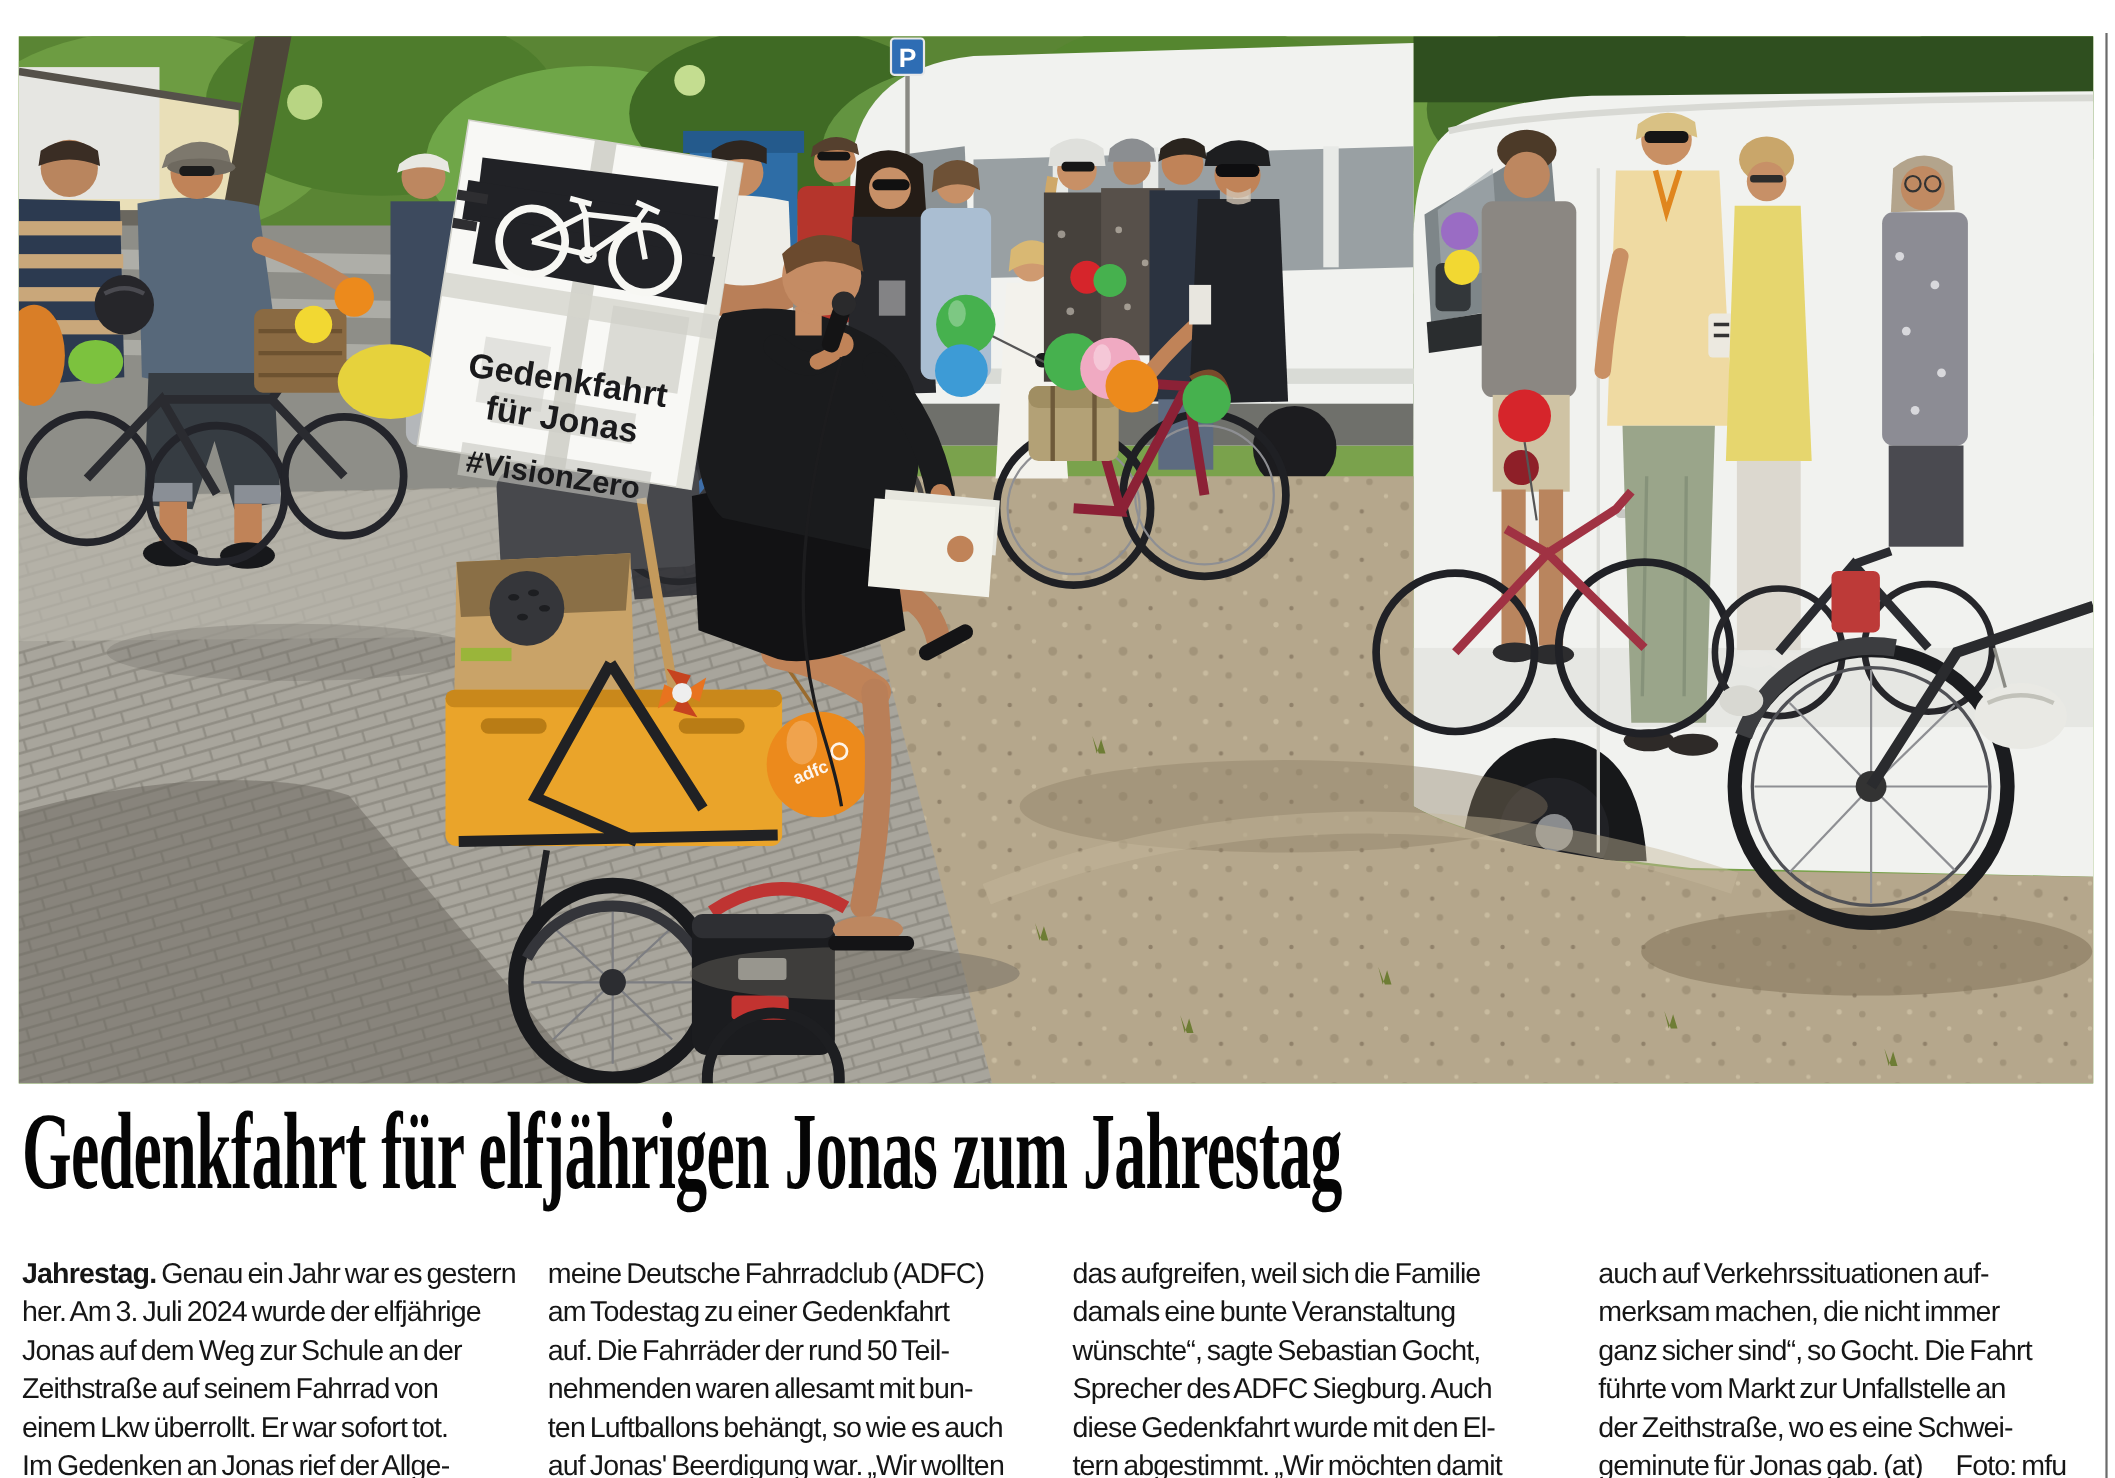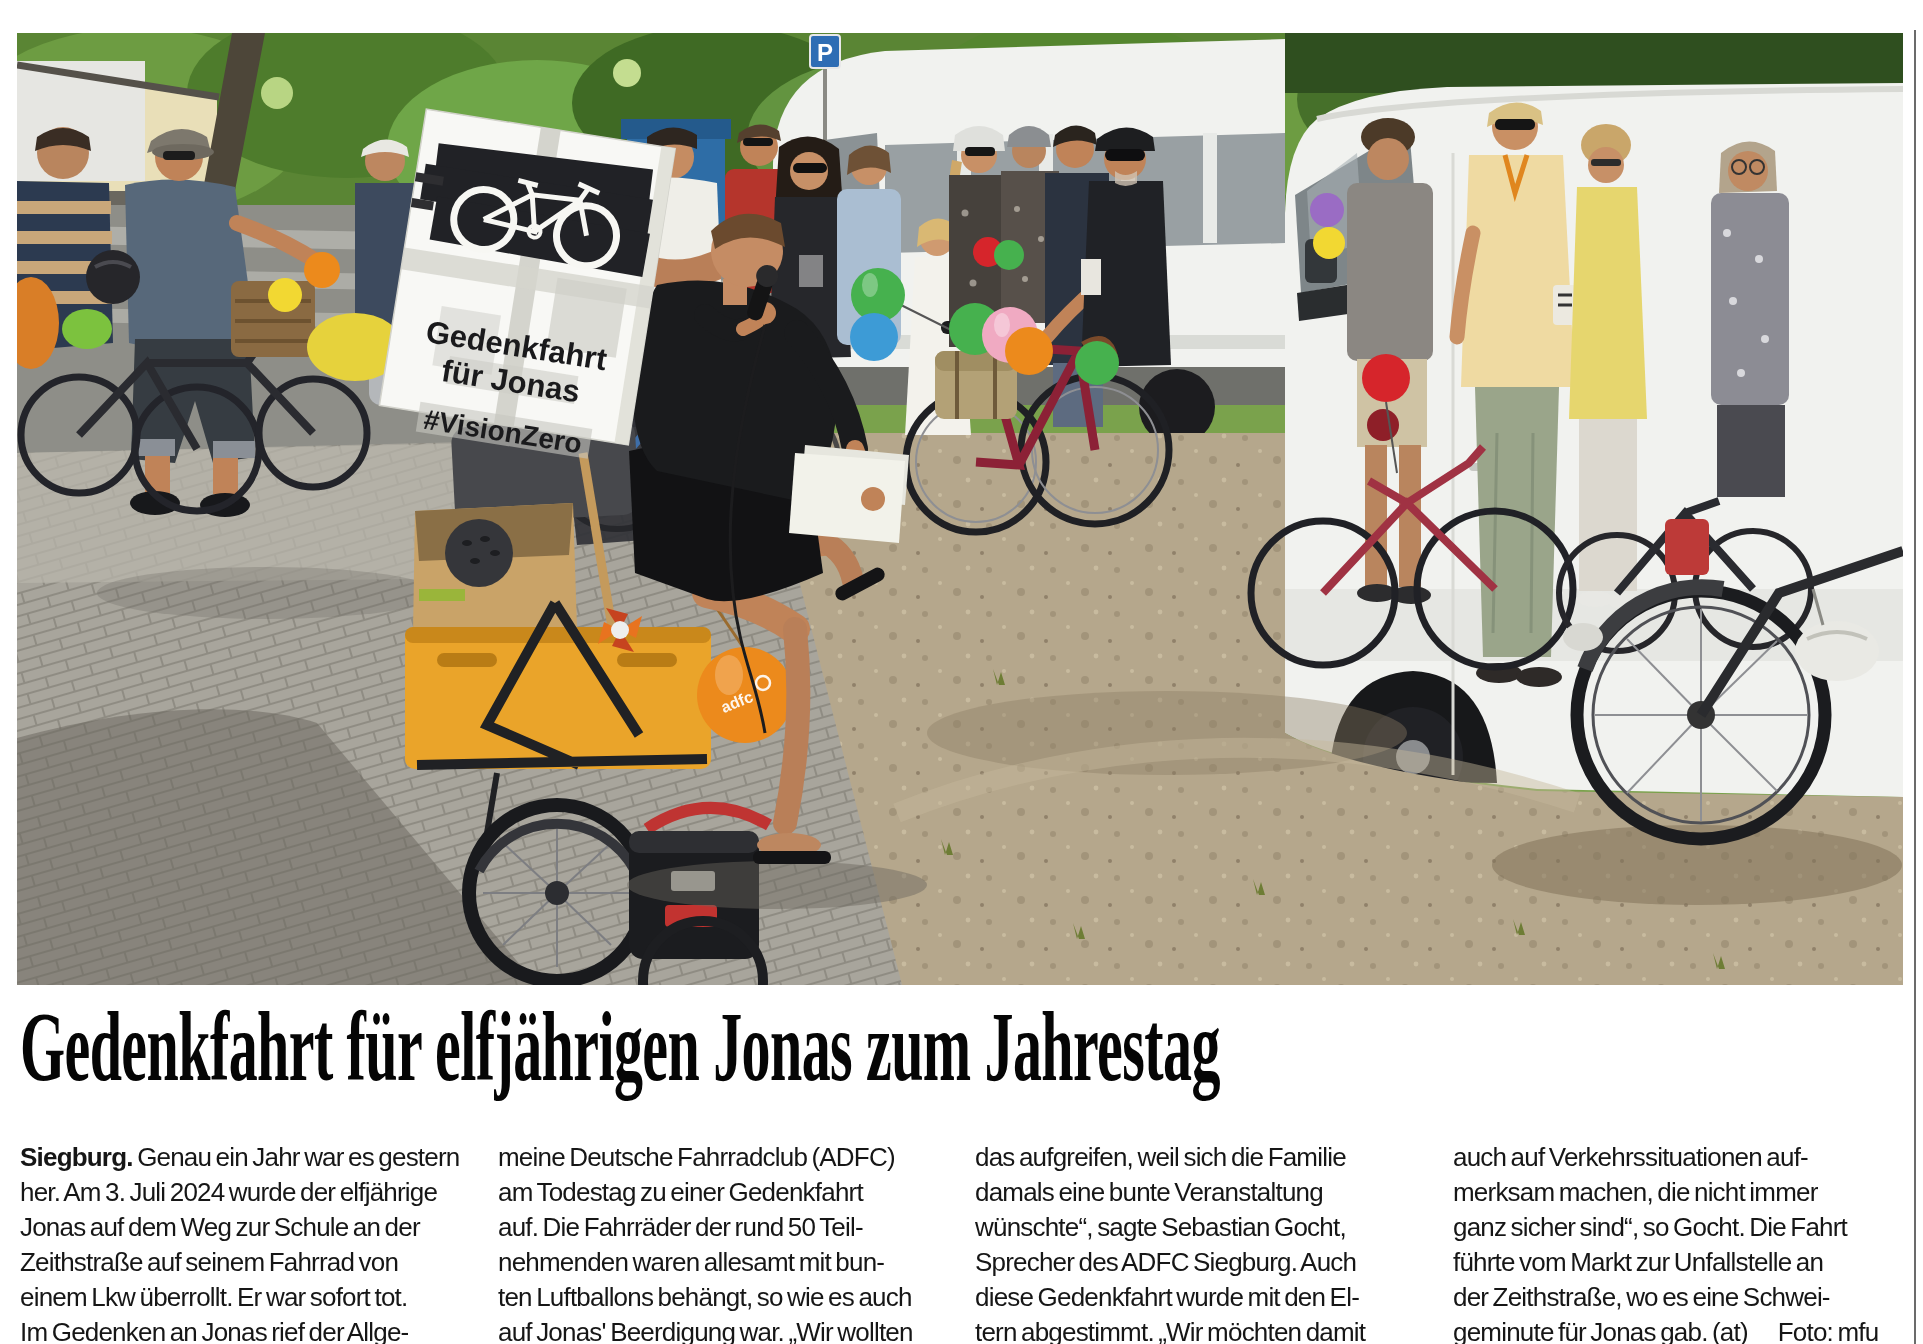--- a/index.html
+++ b/index.html
@@ -500,21 +500,21 @@
       <rect x="-86" y="138" width="174" height="30" fill="#c6c6bf" opacity="0.6"></rect>
       <text x="0" y="78" font-size="31" font-weight="bold" fill="#1a1a1c" text-anchor="middle">Gedenkfahrt</text>
       <text x="0" y="114" font-size="31" font-weight="bold" fill="#1a1a1c" text-anchor="middle">für Jonas</text>
       <text x="0" y="164" font-size="28" font-weight="bold" fill="#1a1a1c" text-anchor="middle">#VisionZero</text>
     </g>
   </svg>
   </figure>
 
   <h1 class="headline">Gedenkfahrt für elfjährigen Jonas zum Jahrestag</h1>
 
-  <div class="col c1"><b>Siegburg.</b><span> Genau ein Jahr war es gestern
+  <div class="col c1"><b>Jahrestag.</b><span> Genau ein Jahr war es gestern
 her. Am 3. Juli 2024 wurde der elfjährige
 Jonas auf dem Weg zur Schule an der
 Zeithstraße auf seinem Fahrrad von
 einem Lkw überrollt. Er war sofort tot.
 Im Gedenken an Jonas rief der Allge-</span></div>
   <div class="col c2"><span>meine Deutsche Fahrradclub (ADFC)
 am Todestag zu einer Gedenkfahrt
 auf. Die Fahrräder der rund 50 Teil-
 nehmenden waren allesamt mit bun-
 ten Luftballons behängt, so wie es auch

